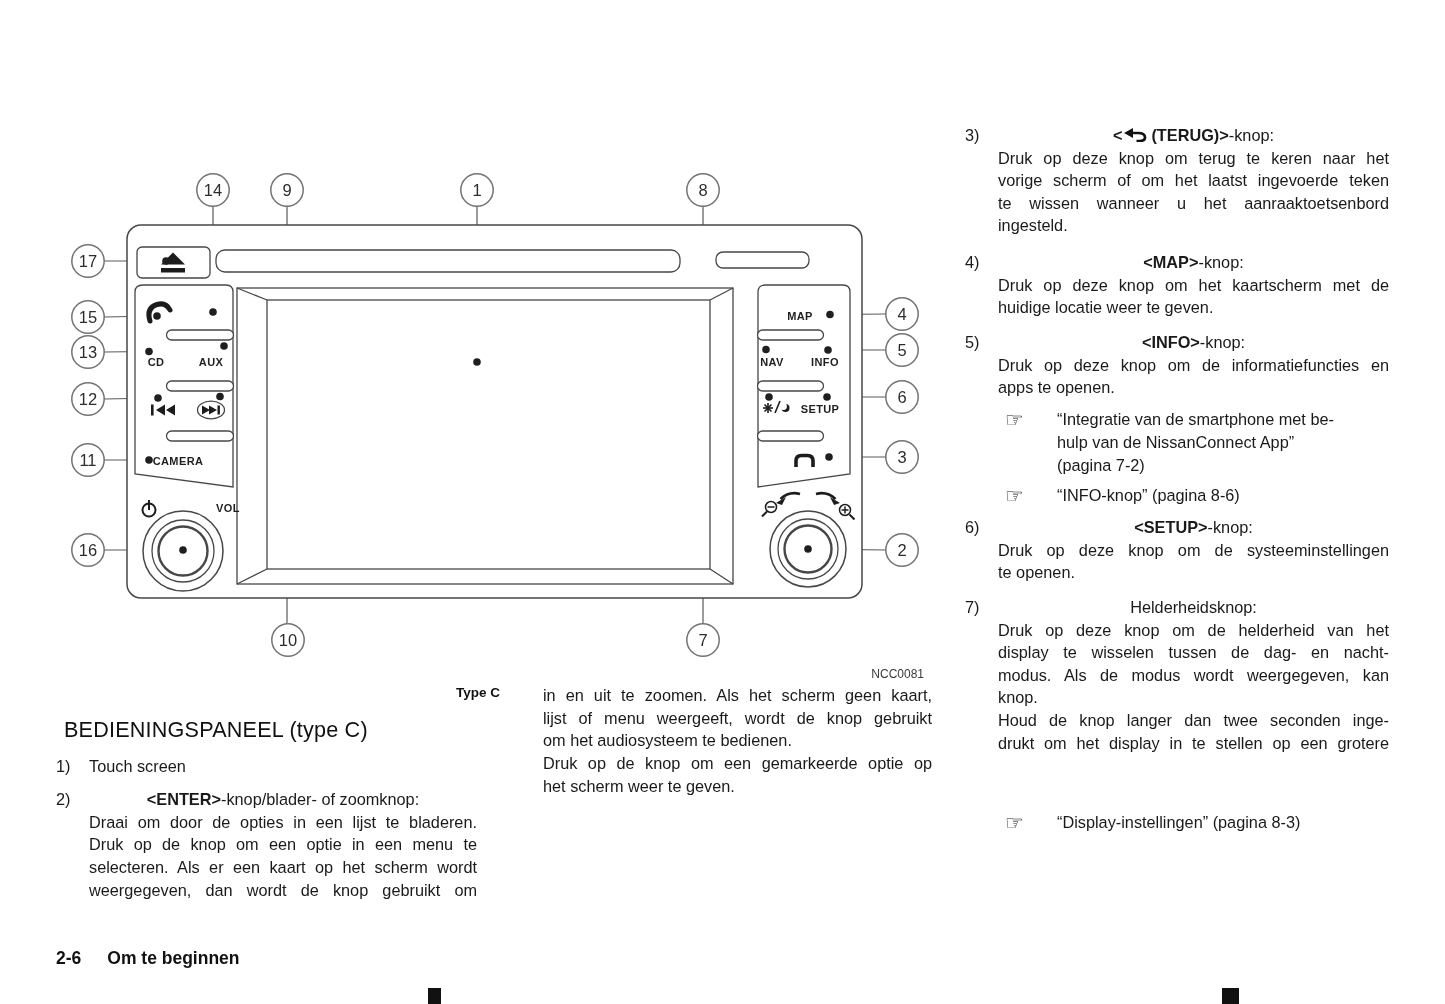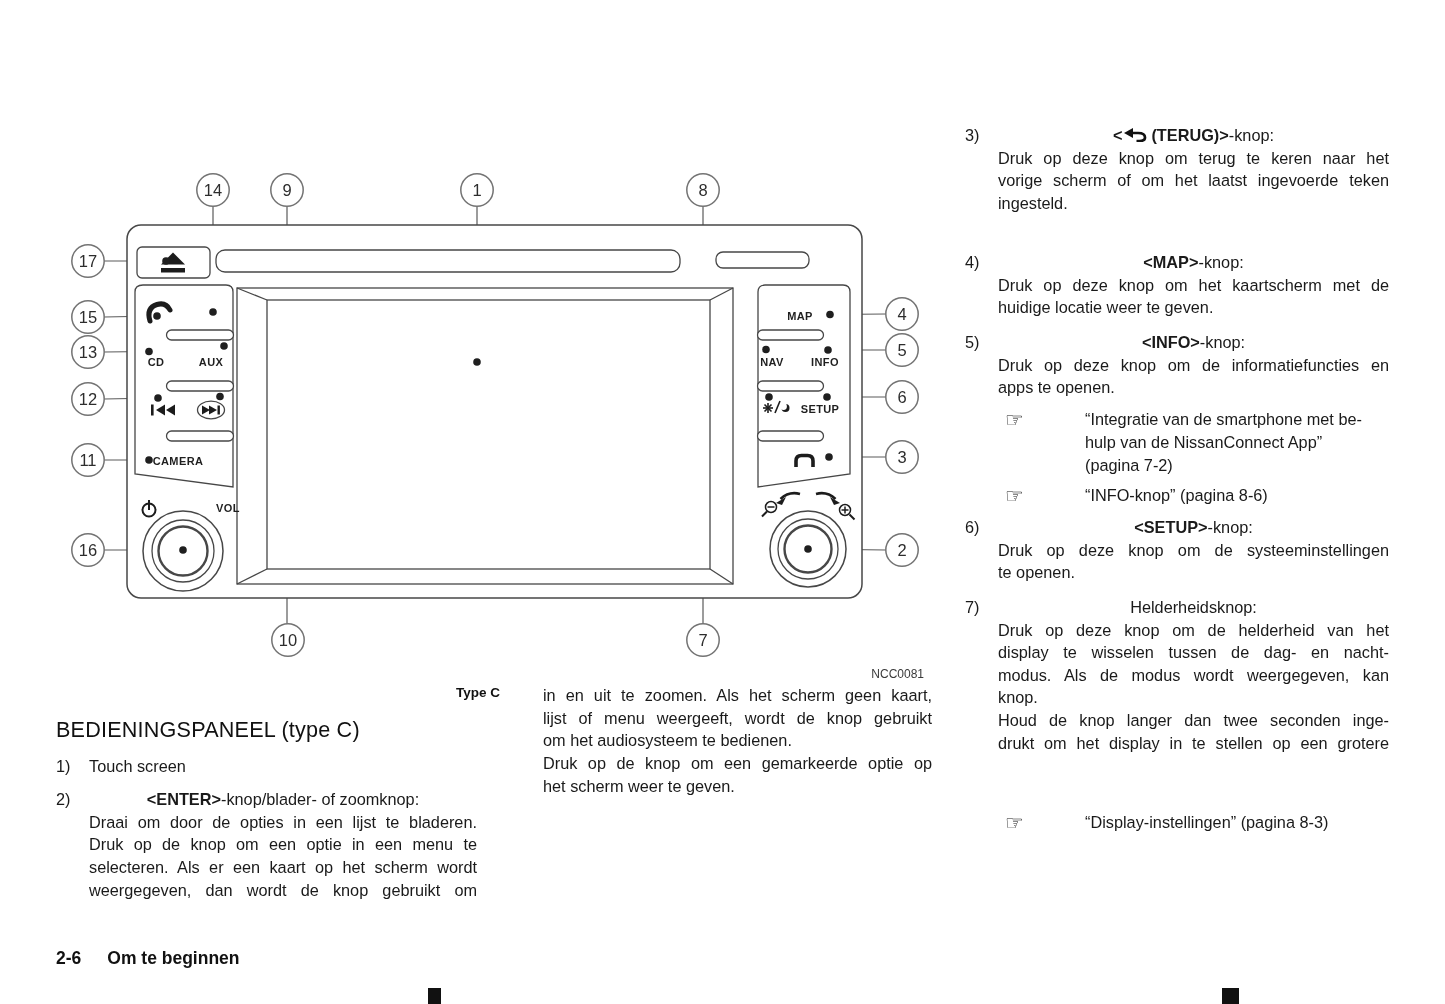--- a/index.html
+++ b/index.html
@@ -11,21 +11,21 @@
   .jl{text-align:justify;text-align-last:justify;}
   .jl-last{text-align-last:left;}
   
   .item{display:flex;font-size:16.3px;line-height:22.6px;}
   .item .num{flex:0 0 33px;}
   .item .body{flex:1;}
   .b{font-weight:bold;}
   .hdr{white-space:nowrap;text-align:center;}
   .ref{display:flex;font-size:16.3px;line-height:23px;}
   .ref .hand{flex:0 0 52px;font-size:21px;line-height:23px;padding-left:7px;color:#111;}
-  .ref .rbody{flex:1;margin-left:28px;}
+  .ref .rbody{flex:1;}
   #heading{font-size:21.6px;font-weight:400;letter-spacing:.2px;color:#111;white-space:nowrap;}
   #footer{display:flex;gap:26px;font-size:17.5px;font-weight:bold;color:#111;}
   .terug-ic{display:inline-block;vertical-align:-1px;margin:0 3px 0 2px;}
   svg text{font-family:"Liberation Sans",sans-serif;}
   .pl{font-size:11px;font-weight:bold;fill:#1f1f1f;letter-spacing:.4px;}
   .cnum{font-size:16.5px;fill:#2d2d2d;}
 </style>
 </head>
 <body>
 
@@ -219,21 +219,21 @@
 
     <text x="924" y="678" text-anchor="end" font-size="12" fill="#3a3a3a">NCC0081</text>
     <text x="478" y="697" text-anchor="middle" font-size="13.5" font-weight="bold" fill="#111">Type C</text>
 
     <g fill="#111">
       <rect x="428" y="988" width="13" height="16"></rect>
       <rect x="1222" y="988" width="17" height="16"></rect>
     </g>
   </svg>
 
-  <div id="heading" class="abs" style="left:56px;top:717px;">BEDIENINGSPANEEL (type C)</div>
+  <div id="heading" class="abs" style="left:64px;top:717px;">BEDIENINGSPANEEL (type C)</div>
 
   <div class="abs item" style="left:56px;top:755px;width:421px;">
     <span class="num">1)</span>
     <div class="body">Touch screen</div>
   </div>
 
   <div class="abs item" style="left:56px;top:788px;width:421px;line-height:22.7px;">
     <span class="num">2)</span>
     <div class="body">
       <div class="hdr"><span class="b">&lt;ENTER&gt;</span><span>-knop/blader- of zoomknop:</span></div>
@@ -261,20 +261,21 @@
   <div class="abs item" style="left:965px;top:124px;width:424px;">
     <span class="num">3)</span>
     <div class="body">
       <div class="hdr"><span class="b">&lt;</span><svg class="terug-ic" width="24" height="15" viewBox="0 0 24 15">
             <polygon points="0,6 9,1 9,11" fill="#111"></polygon>
             <path d="M8,6 H14 Q21,6 21,10.5 Q21,14 15.5,14 H12.5" stroke="#111" stroke-width="2.7" fill="none"></path>
           </svg><span class="b">(TERUG)&gt;</span><span>-knop:</span></div>
       <div>
           <div class="jl">Druk op deze knop om terug te keren naar het</div>
           <div class="jl">vorige scherm of om het laatst ingevoerde teken</div>
+          <div class="jl">te wissen wanneer u het aanraaktoetsenbord</div>
           <div class="jl jl-last">ingesteld.</div>
         </div>
     </div>
   </div>
 
   <div class="abs item" style="left:965px;top:251px;width:424px;">
     <span class="num">4)</span>
     <div class="body">
       <div class="hdr"><span class="b">&lt;MAP&gt;</span><span>-knop:</span></div>
       <div>

